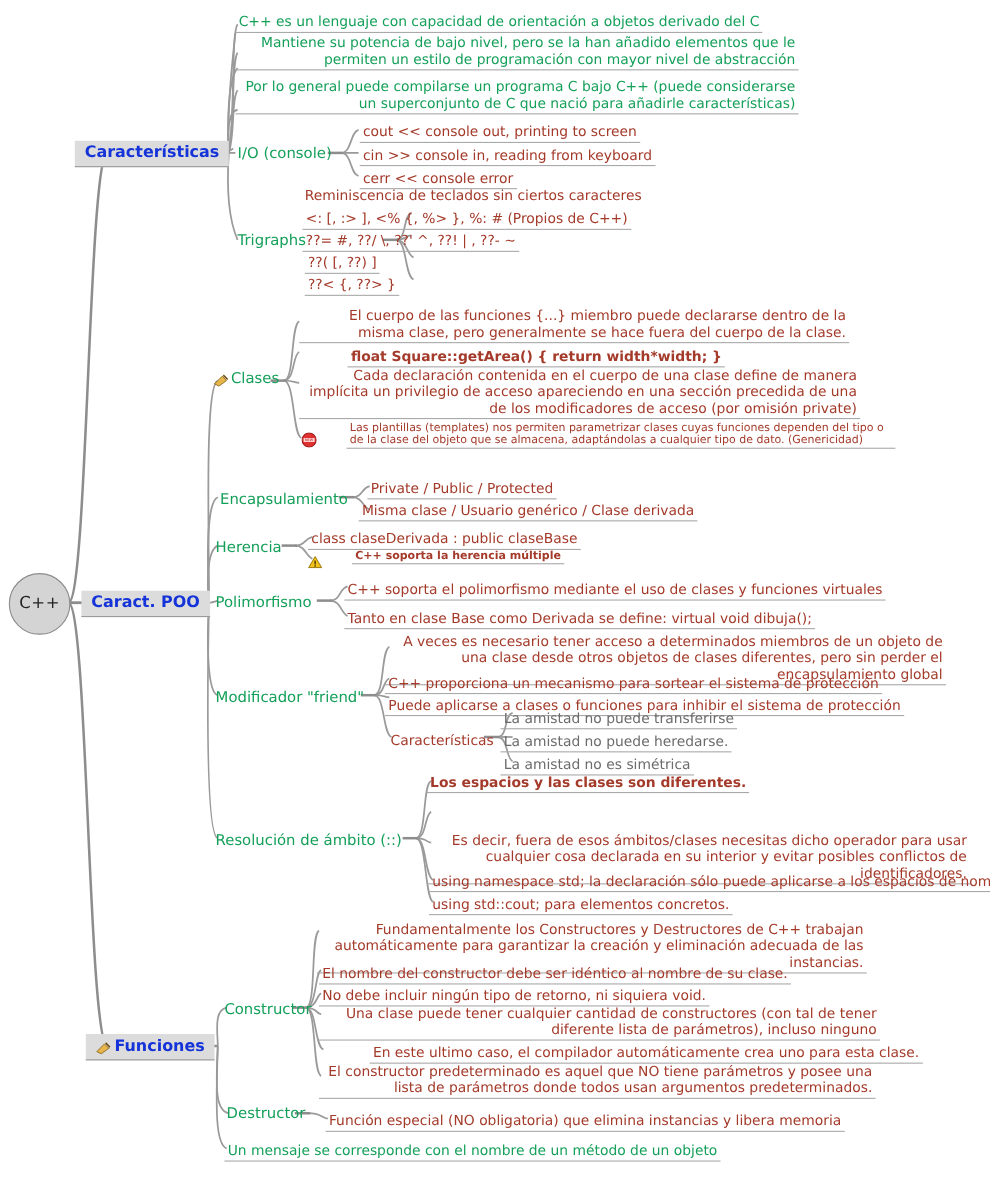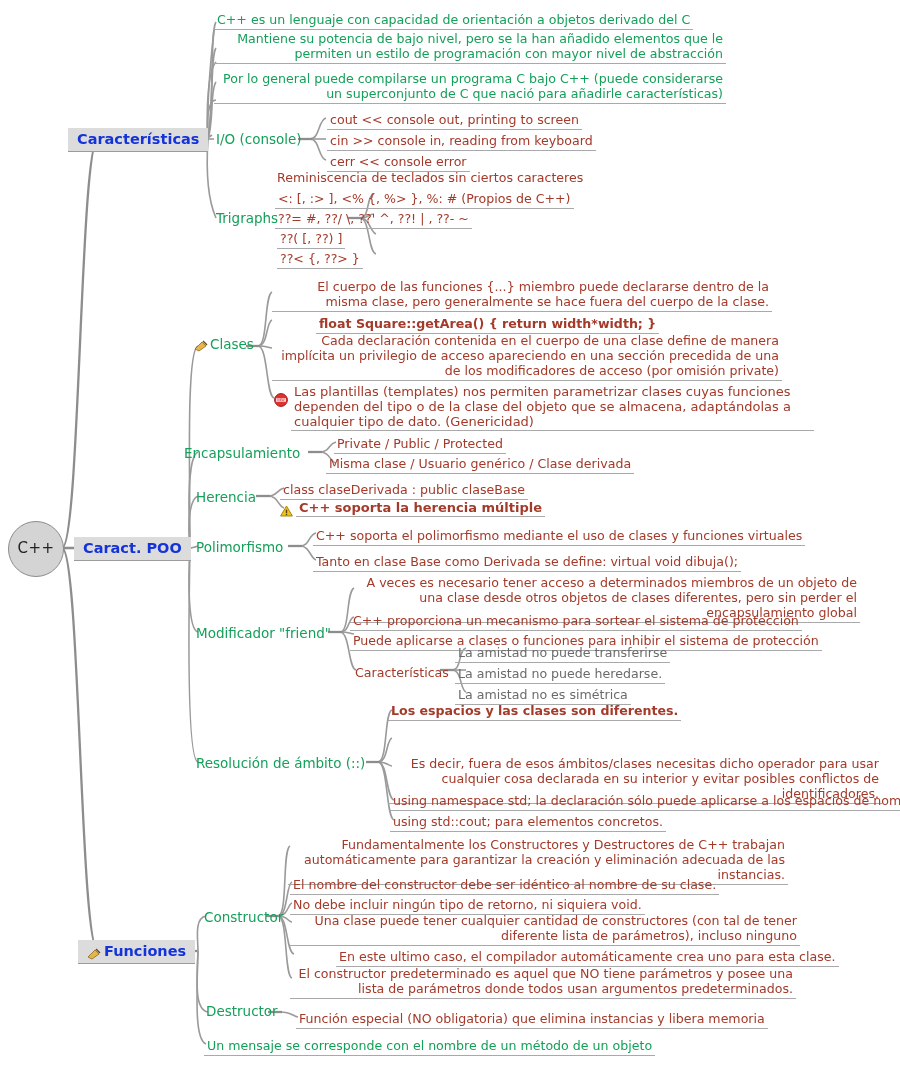--- a/index.html
+++ b/index.html
@@ -41,22 +41,23 @@
     border-bottom:1.1px solid #a9a9a9;
     padding:0 3px 1px 3px;display:inline-block;text-align:right;
   }
   .leaf.green{color:#15a05a;}
   .leaf.dark{color:#6b6b6b;}
   .leaf.bold{font-weight:bold;}
   .leaf.two{display:block;}
   .leaf.nb{border-bottom:none;}
   .leafrow{position:absolute;display:flex;align-items:flex-start;gap:3px;}
   .leafrow .txt{
-    color:#a43a2a;font-size:13px;border-bottom:1.1px solid #a9a9a9;
+    color:#a43a2a;font-size:10px;border-bottom:1.1px solid #a9a9a9;
     padding:0 3px 1px 3px;
+    margin-left:24px;
   }
   .leafrow .txt.bold{font-weight:bold;}
 
   
   .warn{
     display:inline-block;width:13px;height:12px;flex:0 0 13px;position:relative;top:2px;
   }
   .newbadge{
     display:inline-block;width:14px;height:14px;flex:0 0 14px;position:relative;top:8px;
   }
@@ -237,21 +238,21 @@
     <span class="newbadge">
       <svg viewBox="0 0 14 14" width="14" height="14">
         <circle cx="7" cy="7" r="6.4" fill="#e03131" stroke="#a01c1c" stroke-width="1"></circle>
         <rect x="2" y="5.2" width="10" height="3.6" fill="#ffd4d4"></rect>
         <text x="7" y="8.2" font-size="3.1" text-anchor="middle" fill="#c02020" font-family="DejaVu Sans, sans-serif">NEW</text>
       </svg>
     </span>
     <span class="txt">Las plantillas (templates) nos permiten parametrizar clases cuyas funciones dependen del tipo o de la clase del objeto que se almacena, adaptándolas a cualquier tipo de dato. (Genericidad)</span>
   </div>
 
-  <div class="node" style="left:184px;top:444px;text-align:center;">
+  <div class="node" style="left:200px;top:444px;text-align:center;">
     <span class="lvl2">Encapsulamiento</span>
   </div>
   <div class="node" style="left:334px;top:434px;">
     <span class="leaf">Private            /            Public            / Protected</span>
   </div>
   <div class="node" style="left:326px;top:454px;">
     <span class="leaf">Misma clase / Usuario genérico / Clase derivada</span>
   </div>
 
   <div class="node" style="left:196px;top:488px;">

